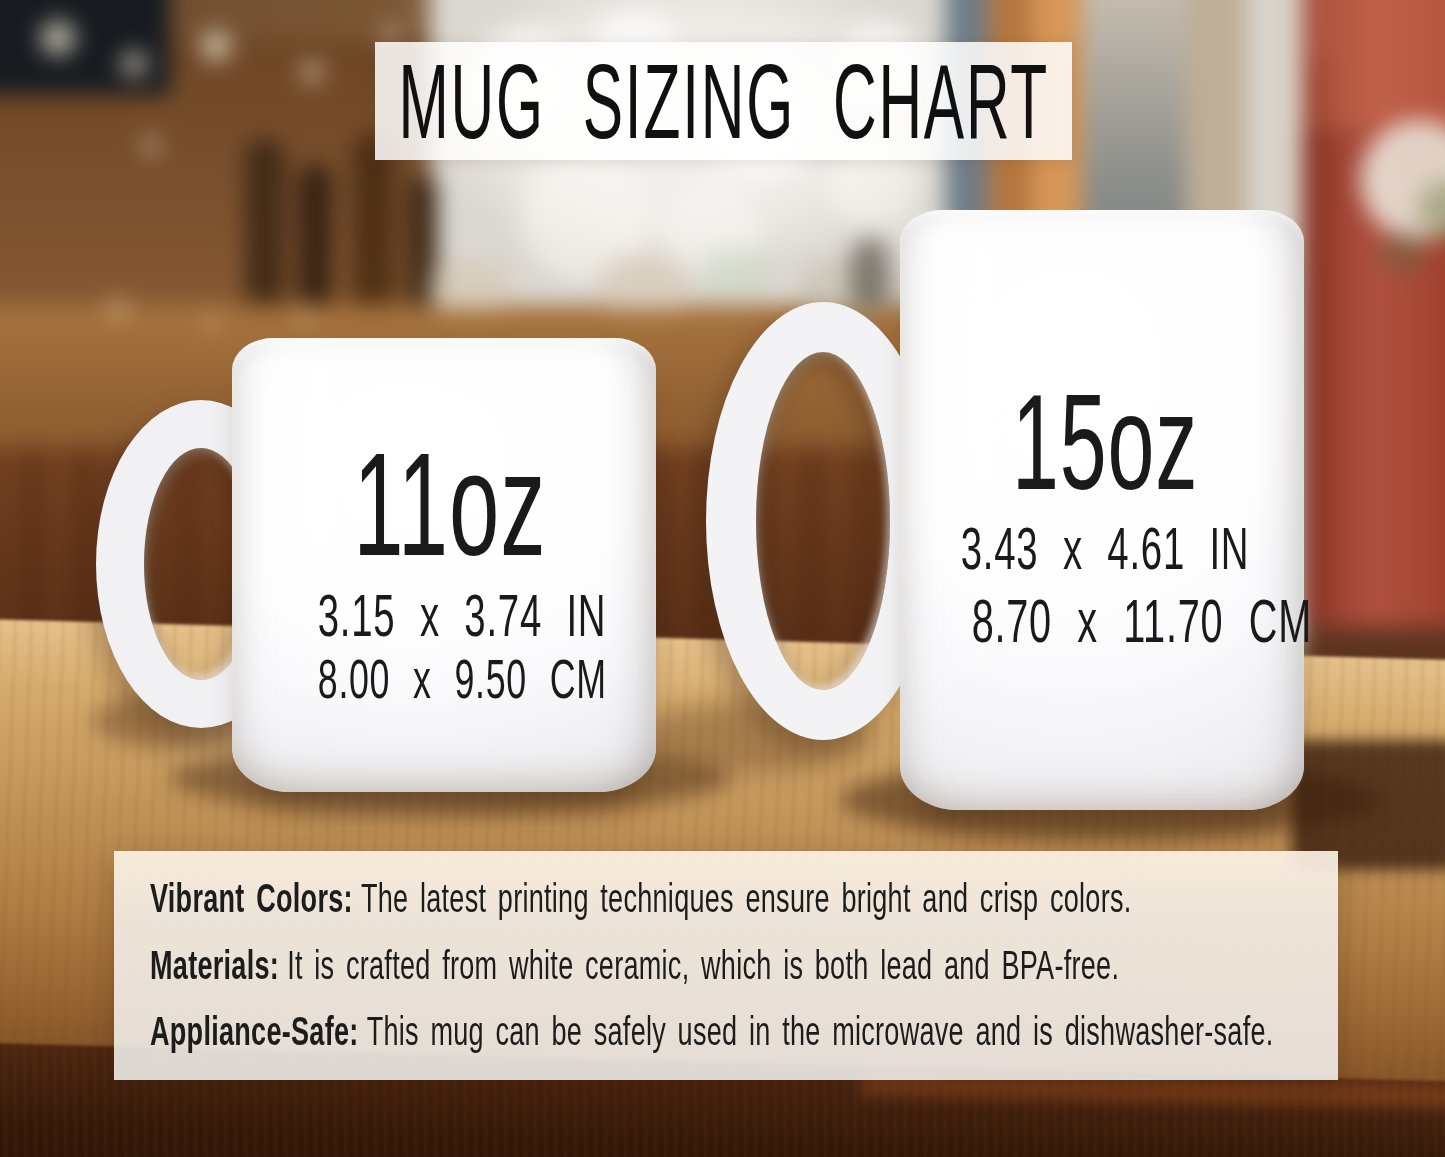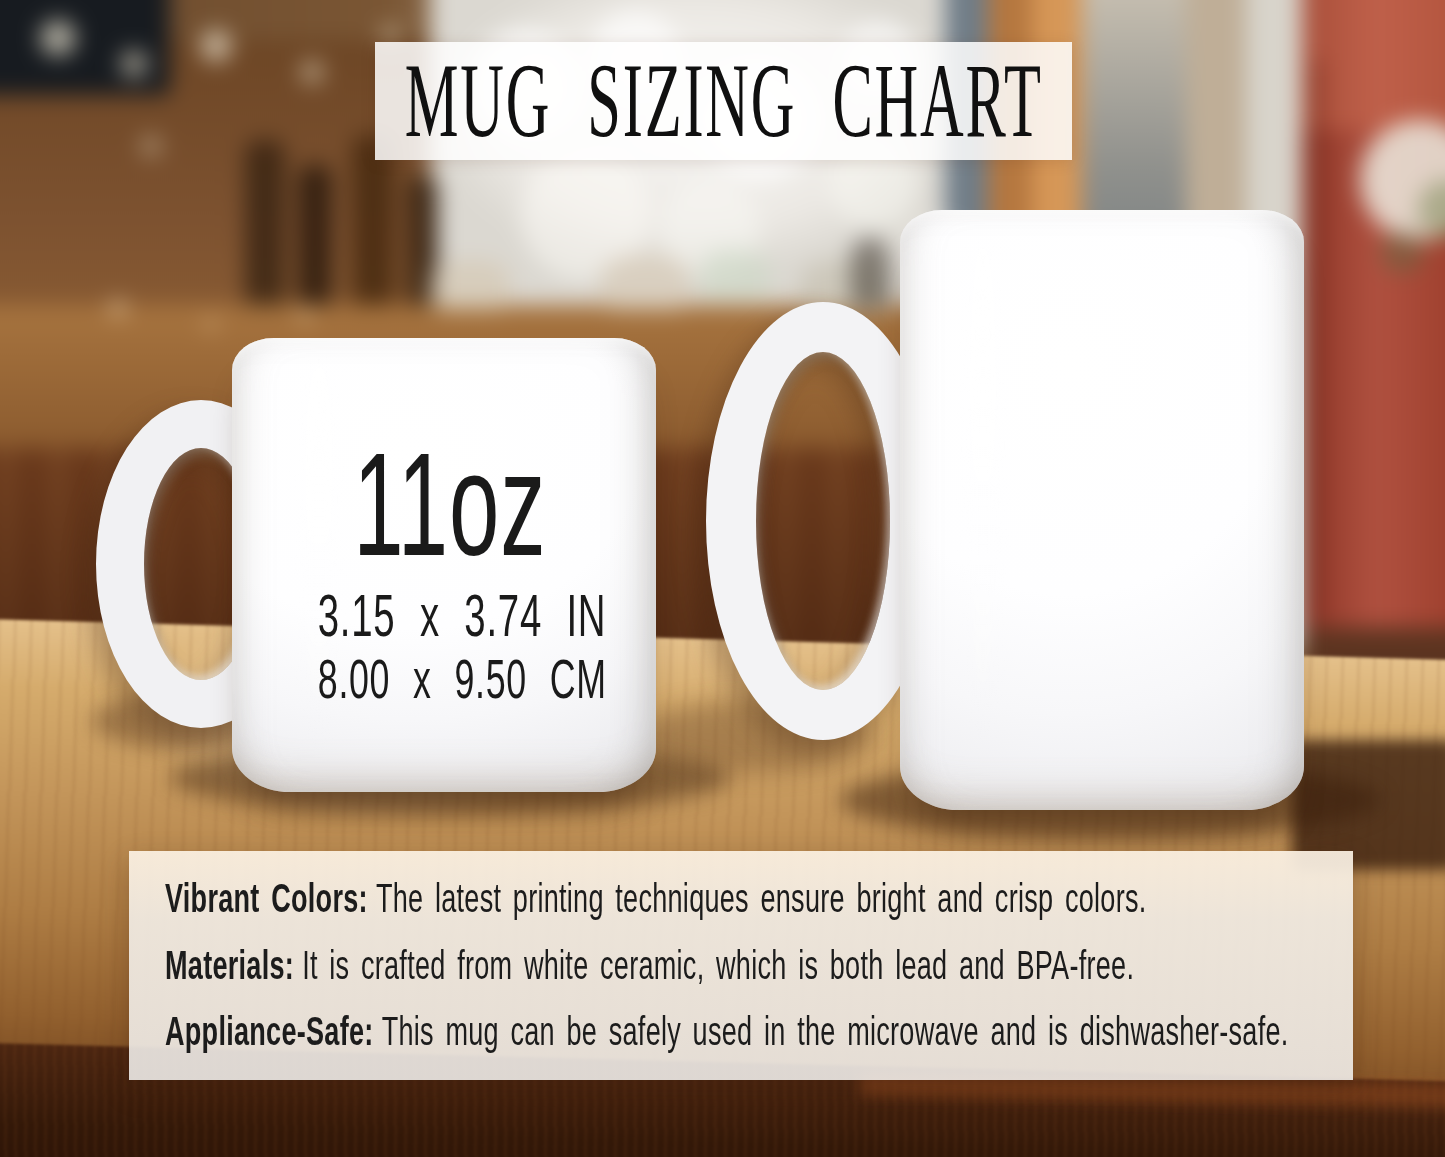--- a/index.html
+++ b/index.html
@@ -98,29 +98,29 @@
   .mug-text-1 .size-line { top:0; font-size:146px; }
   .mug-text-1 .d1 { top:155px; font-size:59px; }
   .mug-text-1 .d2 { top:220px; font-size:55px; }
   .mug-text-2 .size-line { top:0; font-size:136px; }
   .mug-text-2 .d1 { top:146px; font-size:59px; }
   .mug-text-2 .d2 { top:217px; font-size:61px; }
 
   
   .banner { position:absolute; left:375px; top:42px; width:697px; height:118px; z-index:6;
     background:rgba(255,255,255,.85); display:flex; align-items:center; justify-content:center;
-    box-shadow:0 2px 14px rgba(90,50,25,.15);font-family:Liberation Serif, serif; }
+    box-shadow:0 2px 14px rgba(90,50,25,.15); }
   .title-span { font-size:106px; transform:scaleX(.57); letter-spacing:.03em; word-spacing:.32em;
     color:#101010; line-height:1; white-space:nowrap; }
 
   
   .panel { position:absolute; left:114px; top:851px; width:1224px; height:229px; z-index:7;
     background:linear-gradient(180deg, rgba(252,242,228,.92) 0%, rgba(245,242,237,.88) 30%, rgba(242,240,237,.88) 100%);
     box-shadow:0 10px 26px rgba(60,30,10,.28);
-    display:flex; flex-direction:column; justify-content:space-evenly; padding:4px 9px 4px 36px;margin-left:15px; }
+    display:flex; flex-direction:column; justify-content:space-evenly; padding:4px 9px 4px 36px; }
   .feat-line { white-space:nowrap; line-height:1.1; font-size:41px; }
   .feat { transform:scaleX(.66); transform-origin:left center; display:inline-block;
     letter-spacing:.01em; word-spacing:.14em; color:#1c1c1c; white-space:nowrap; }
   .feat-label { font-weight:700; }
   .feat-text { margin-left:.3em; font-weight:400; }
 
   
   .care { position:absolute; left:0; right:0; top:1100px; z-index:8; text-align:center; padding-left:64px; }
   .care-span { display:inline-block; font-size:34px; transform:scaleX(.68); letter-spacing:.02em;
     word-spacing:.2em; color:#f6efe4; line-height:1.1; white-space:nowrap;
@@ -202,20 +202,25 @@
   <div class="mug-handle handle-1"></div>
   <div class="mug-body body-1"></div>
   <div class="mug-text mug-text-1">
     <div class="line size-line"><span class="cond sz">11oz</span></div>
     <div class="line d1"><span class="cond dim">3.15 x 3.74 IN</span></div>
     <div class="line d2"><span class="cond dim">8.00 x 9.50 CM</span></div>
   </div>
 
   <div class="mug-handle handle-2"></div>
   <div class="mug-body body-2"></div>
+  <div class="mug-text mug-text-2">
+    <div class="line size-line"><span class="cond sz">15oz</span></div>
+    <div class="line d1"><span class="cond dim">3.43 x 4.61 IN</span></div>
+    <div class="line d2"><span class="cond dim">8.70 x 11.70 CM</span></div>
+  </div>
 
   <div class="banner">
     <span class="title-span">MUG SIZING CHART</span>
   </div>
 
   <div class="panel">
     <div class="feat-line">
       <span class="feat"><span class="feat-label">Vibrant Colors:</span><span class="feat-text">The latest printing techniques ensure bright and crisp colors.</span></span>
     </div>
     <div class="feat-line">

